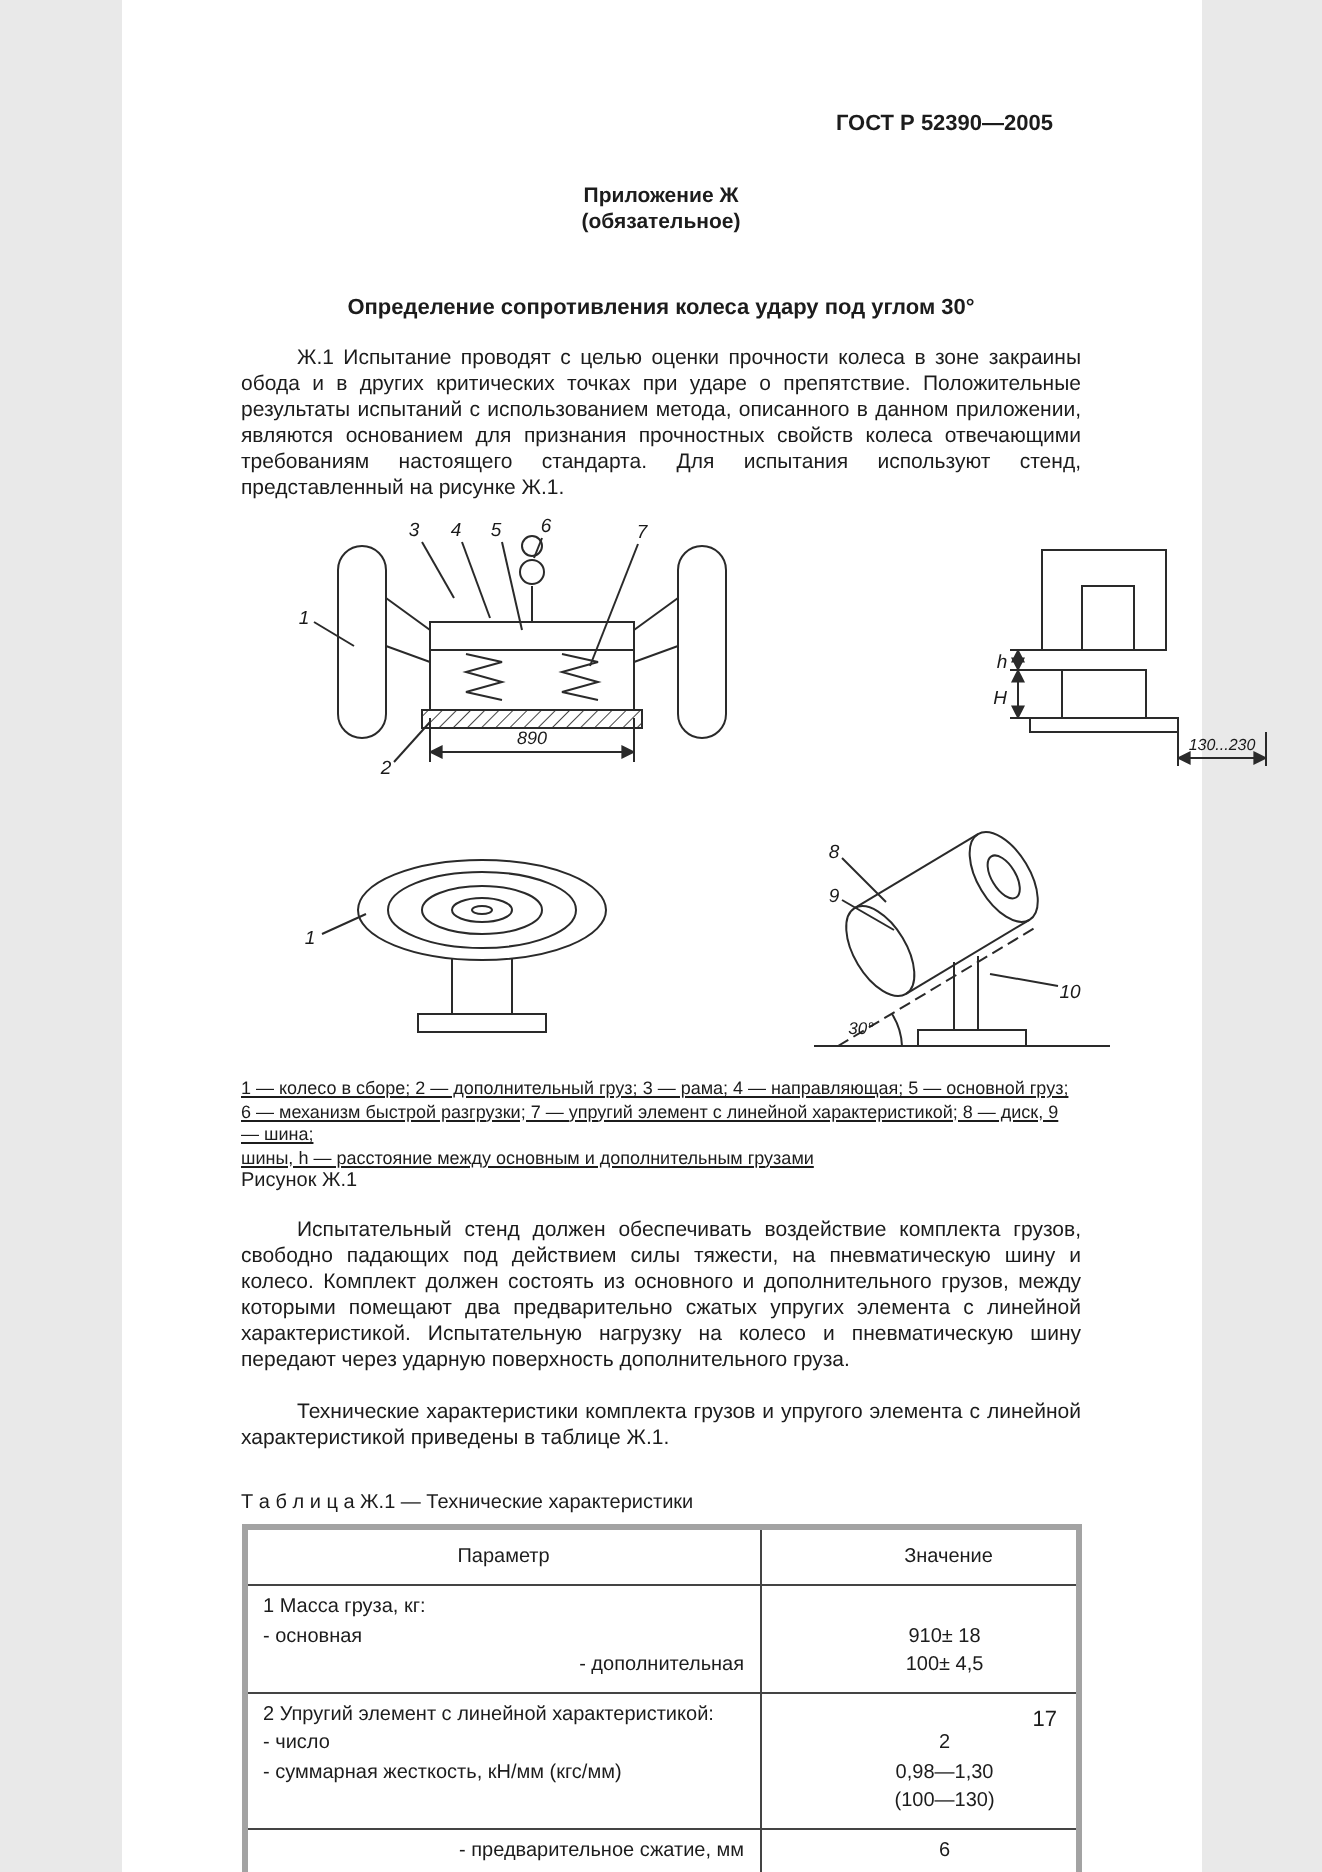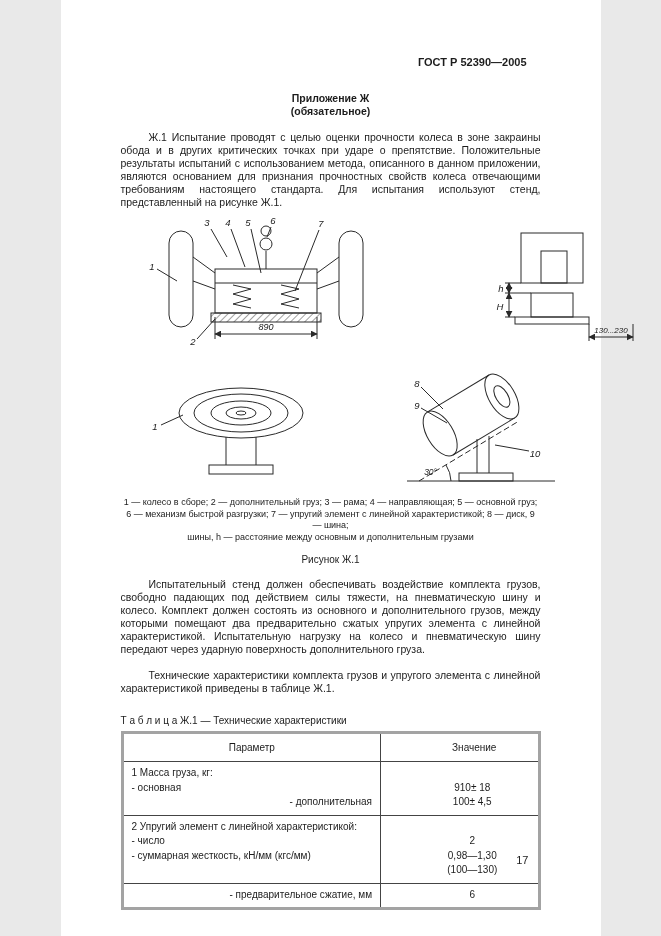--- a/index.html
+++ b/index.html
@@ -41,27 +41,26 @@
   }
   .figure-wrap { margin-top:6px; }
   .figure-svg { display:block; margin:0 auto; }
   .figure-svg text {
     font-family:"Liberation Sans", sans-serif;
     fill:#1a1a1a; stroke:none;
     font-style:italic;
   }
   .caption {
     margin-top:4px;
-    text-align:center;
     font-size:9px;
     line-height:11.5px;
+    text-decoration:underline;
   }
   .figure-name {
-    margin-top:11px;
-    text-align:center;
+    text-align:left;
     font-size:10px;
   }
   .table-label {
     margin-top:20px;
     font-size:10px;
   }
   table.spec-table {
     width:100%;
     border-collapse:collapse;
     border:3px solid #a3a3a3;
@@ -100,20 +99,21 @@
 
 <div class="page">
 
   <div class="doc-header">ГОСТ Р 52390—2005</div>
 
   <div class="appendix">
     <div>Приложение Ж</div>
     <div>(обязательное)</div>
   </div>
 
+  <div class="main-title">Определение сопротивления колеса удару под углом 30°</div>
 
   <p class="para">Ж.1 Испытание проводят с целью оценки прочности колеса в зоне закраины обода и в других критических точках при ударе о препятствие. Положительные результаты испытаний с использованием метода, описанного в данном приложении, являются основанием для признания прочностных свойств колеса отвечающими требованиям настоящего стандарта. Для испытания используют стенд, представленный на рисунке Ж.1.</p>
 
   <div class="figure-wrap">
     <svg class="figure-svg" width="530" height="278" viewBox="0 0 530 278">
       <defs>
         <pattern id="hatch" width="5" height="5" patternUnits="userSpaceOnUse" patternTransform="rotate(45)">
           <line x1="0" y1="0" x2="0" y2="5" stroke="#444" stroke-width="1"></line>
         </pattern>
         <marker id="arrow" viewBox="0 0 10 10" refX="9" refY="5" markerWidth="7" markerHeight="7" orient="auto-start-reverse">

